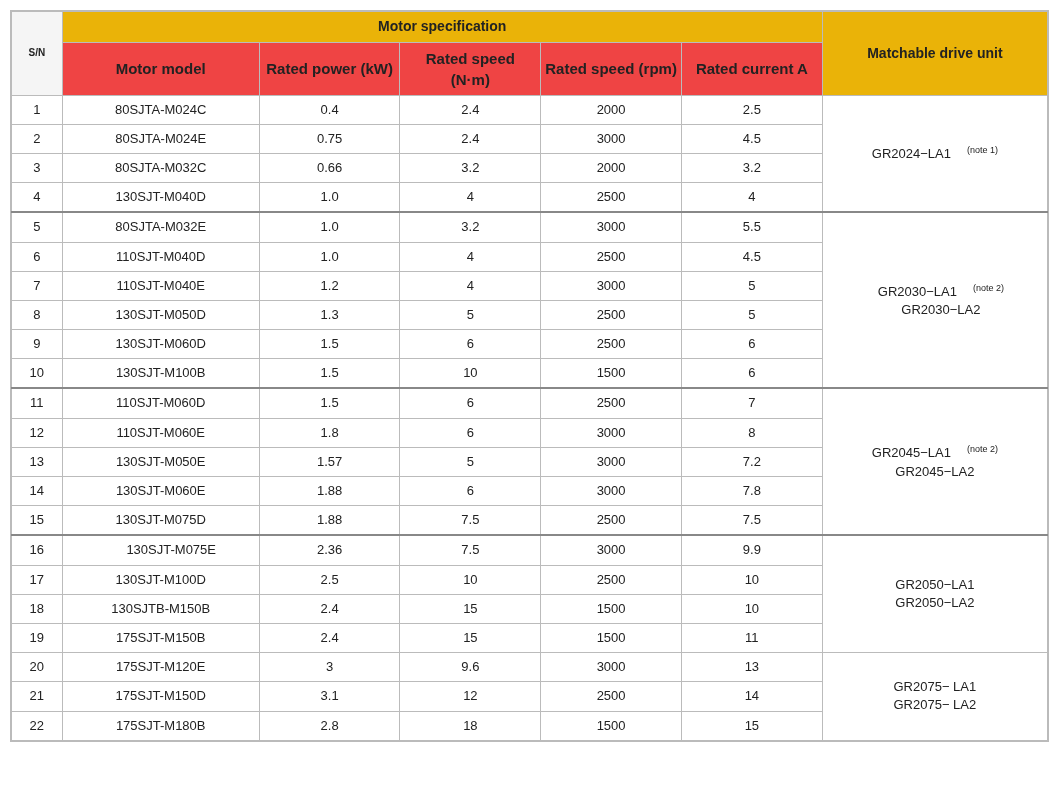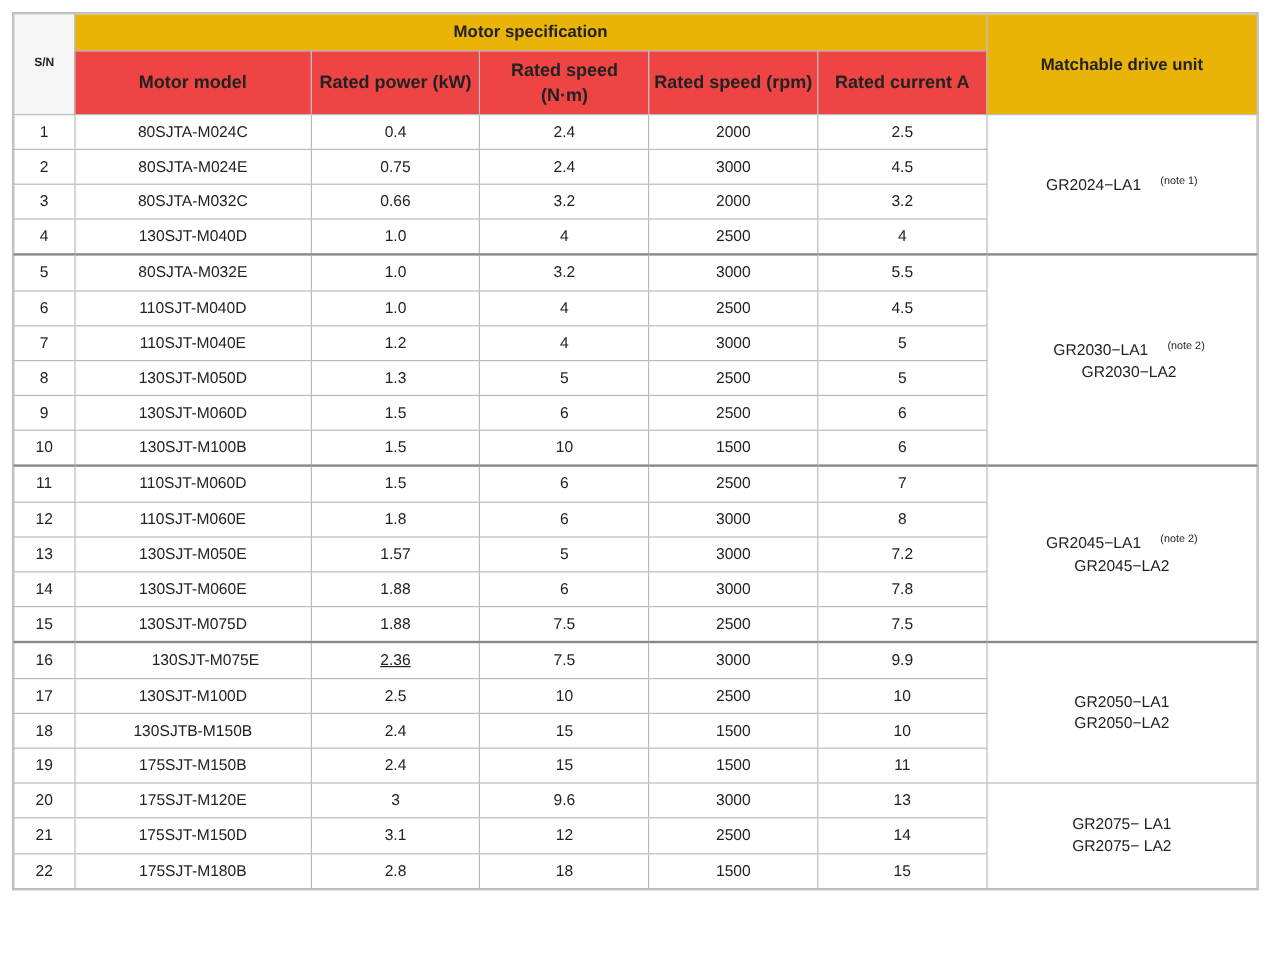--- a/index.html
+++ b/index.html
@@ -197,21 +197,21 @@
           <td class="sn">15</td>
           <td class="model">130SJT-M075D</td>
           <td class="data-cell">1.88</td>
           <td class="data-cell">7.5</td>
           <td class="data-cell">2500</td>
           <td class="data-cell">7.5</td>
         </tr>
         <tr style="border-top: 2px solid rgb(136, 136, 136);">
           <td class="sn" style="border-top: 2px solid rgb(136, 136, 136);">16</td>
           <td class="model" style="border-top: 2px solid rgb(136, 136, 136); padding-left: 25px;">130SJT-M075E</td>
-          <td class="data-cell" style="border-top: 2px solid rgb(136, 136, 136); text-decoration: underline;">2.36</td>
+          <td class="data-cell" style="border-top: 2px solid rgb(136, 136, 136);">2.36</td>
           <td class="data-cell" style="border-top: 2px solid rgb(136, 136, 136);">7.5</td>
           <td class="data-cell" style="border-top: 2px solid rgb(136, 136, 136);">3000</td>
           <td class="data-cell" style="border-top: 2px solid rgb(136, 136, 136);">9.9</td>
           <td class="drive-cell" rowspan="4" style="border-top: 2px solid rgb(136, 136, 136);"><span>GR2050−LA1</span><br><span>GR2050−LA2</span></td>
         </tr>
         <tr>
           <td class="sn">17</td>
           <td class="model">130SJT-M100D</td>
           <td class="data-cell">2.5</td>
           <td class="data-cell">10</td>

